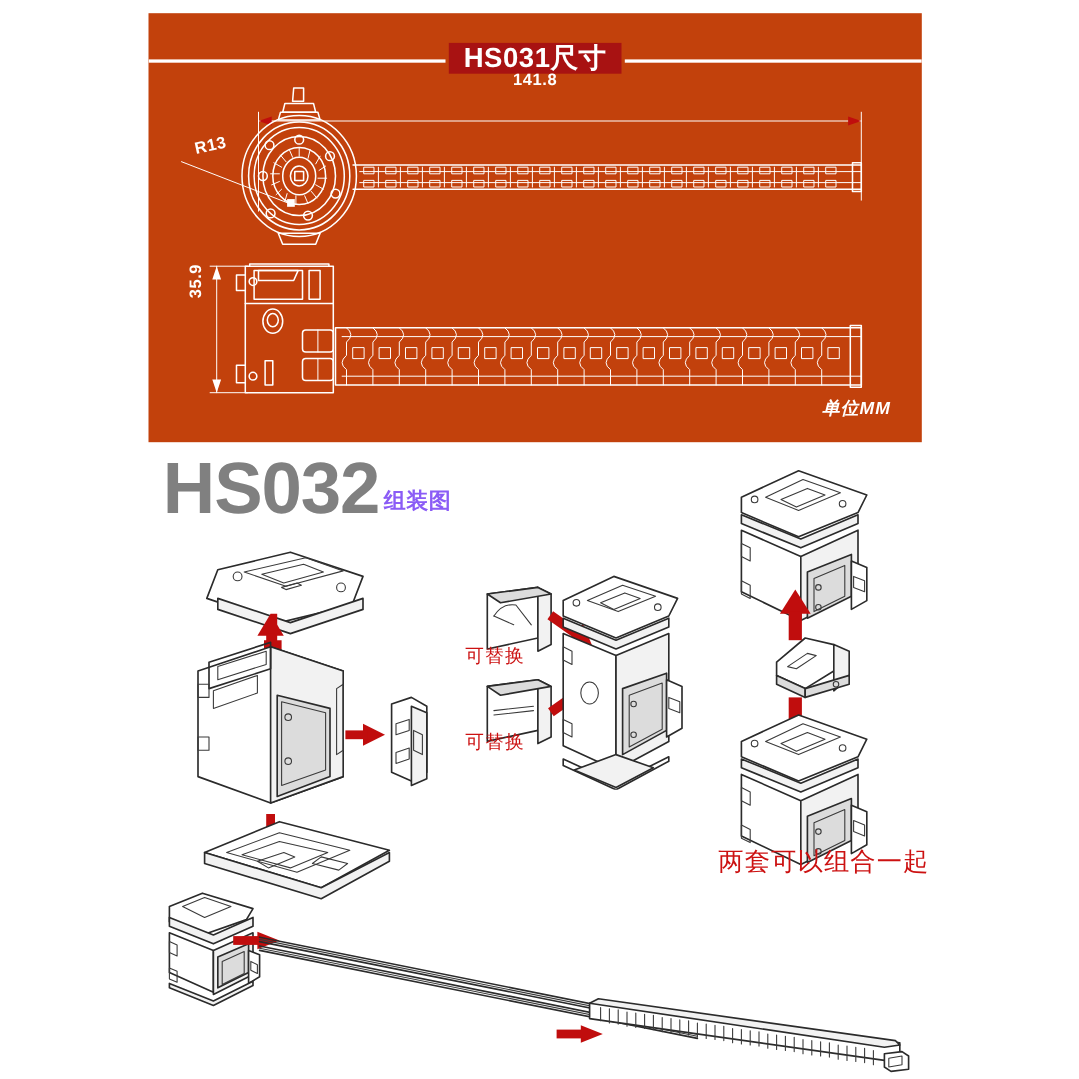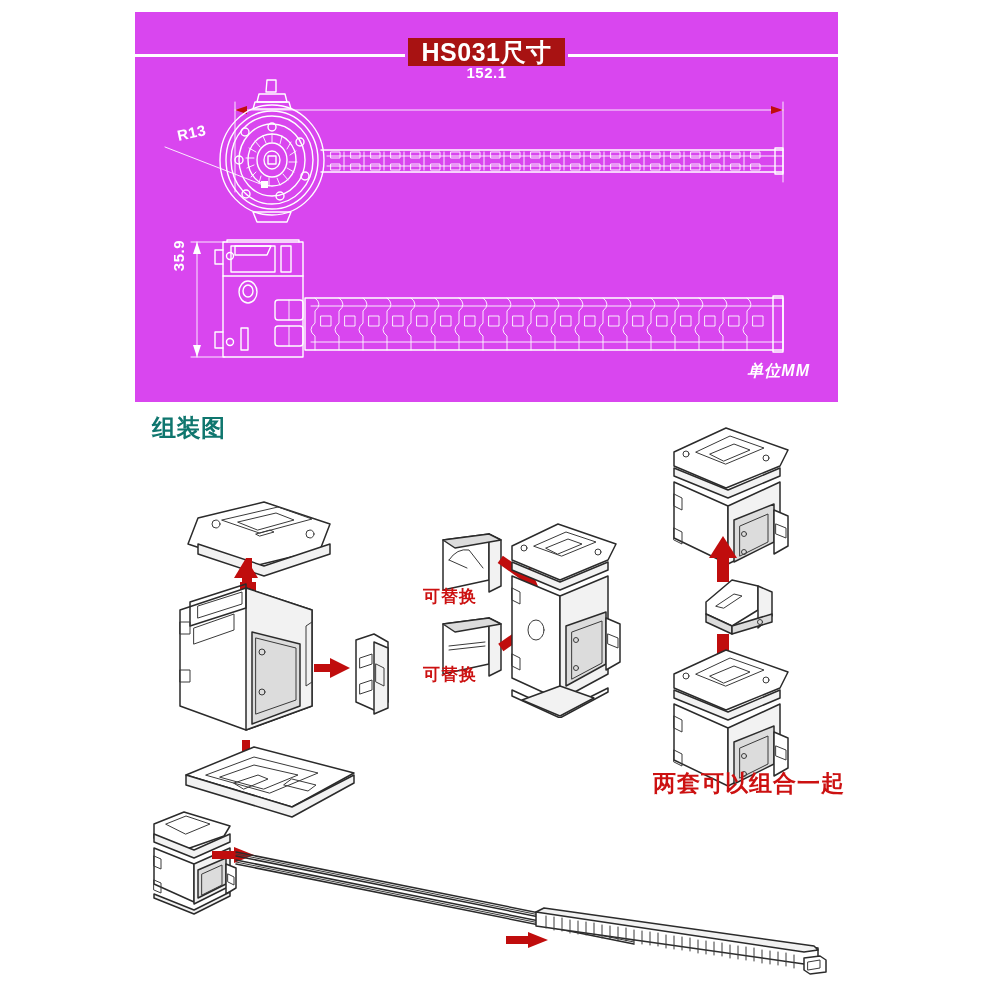--- a/index.html
+++ b/index.html
@@ -10,21 +10,21 @@
     overflow:hidden;
     position:relative;
   }
   .page{position:relative;width:981px;height:981px;}
 
   
   .spec-panel{
     position:absolute;
     left:135px;top:12px;
     width:703px;height:390px;
-    background:#d946ef;
+    background:#c2410c;
     overflow:hidden;
   }
   .spec-title-bar{
     position:absolute;left:0;top:26px;width:703px;height:34px;
   }
   .rule-left,.rule-right{
     position:absolute;top:16px;height:3px;background:#ffffff;
   }
   .rule-left{left:0;width:270px;}
   .rule-right{right:0;width:270px;}
@@ -58,27 +58,27 @@
   .hs032-head{
     position:absolute;left:148px;top:412px;
     display:flex;align-items:flex-end;
   }
   .hs032-main{
     font-size:66px;font-weight:bold;color:#808080;
     line-height:0.95;letter-spacing:-1px;
     font-family:"Liberation Sans", sans-serif;
   }
   .hs032-sub{
-    font-size:24px;font-weight:bold;color:#0f766e;
+    font-size:20px;font-weight:bold;color:#8b5cf6;
     margin-left:4px;margin-bottom:6px;letter-spacing:0.5px;
   }
 
   
   .callout{
-    position:absolute;color:#cc1111;font-weight:bold;
+    position:absolute;color:#cc1111;font-weight:normal;
     font-size:17px;letter-spacing:1px;white-space:nowrap;
   }
   .callout-rep1{left:423px;top:585px;}
   .callout-rep2{left:423px;top:663px;}
   .callout-combine{left:653px;top:768px;font-size:23px;}
 
   svg{display:block;}
   .pl{fill:none;stroke:#2b2b2b;stroke-width:1.5;stroke-linejoin:round;stroke-linecap:round;}
   .pl-thin{fill:none;stroke:#3a3a3a;stroke-width:1;stroke-linejoin:round;stroke-linecap:round;}
   .pf{fill:#ffffff;stroke:#2b2b2b;stroke-width:1.5;stroke-linejoin:round;}
@@ -397,28 +397,29 @@
             </g>
           <g>
               <path d="M612 66 q8 6 0 13 l0 12 q-8 7 0 13 l0 14"></path>
               <rect x="618" y="84" width="10" height="10"></rect>
             </g>
         </g>
         <rect class="wl" x="638" y="64" width="10" height="56"></rect>
       </g>
     </svg>
 
-    <div class="dim-val dim-174">152.1</div>
+    <div class="dim-val dim-174">141.8</div>
     <div class="dim-val dim-r13">R13</div>
     <div class="dim-val dim-359">35.9</div>
 
     <div class="unit-label">单位MM</div>
   </div>
 
   <div class="hs032-head">
+    <span class="hs032-main">HS032</span>
     <span class="hs032-sub">组装图</span>
   </div>
 
   <svg width="230" height="320" viewBox="0 0 230 320" style="position:absolute;left:160px;top:492px;">
 
     <g>
       <path class="pf" d="M38 26 l66 -16 l66 22 l-10 26 l-66 16 l-66 -22 z"></path>
       <path class="pf-l" d="M38 52 l0 10 l66 22 l66 -22 l0 -10 l-66 22 z"></path>
       <path class="pl-thin" d="M62 28 l56 -13 l34 12 l-52 14 z"></path>
       <path class="pl-thin" d="M78 30 l38 -9 l18 7 l-36 10 z"></path>

